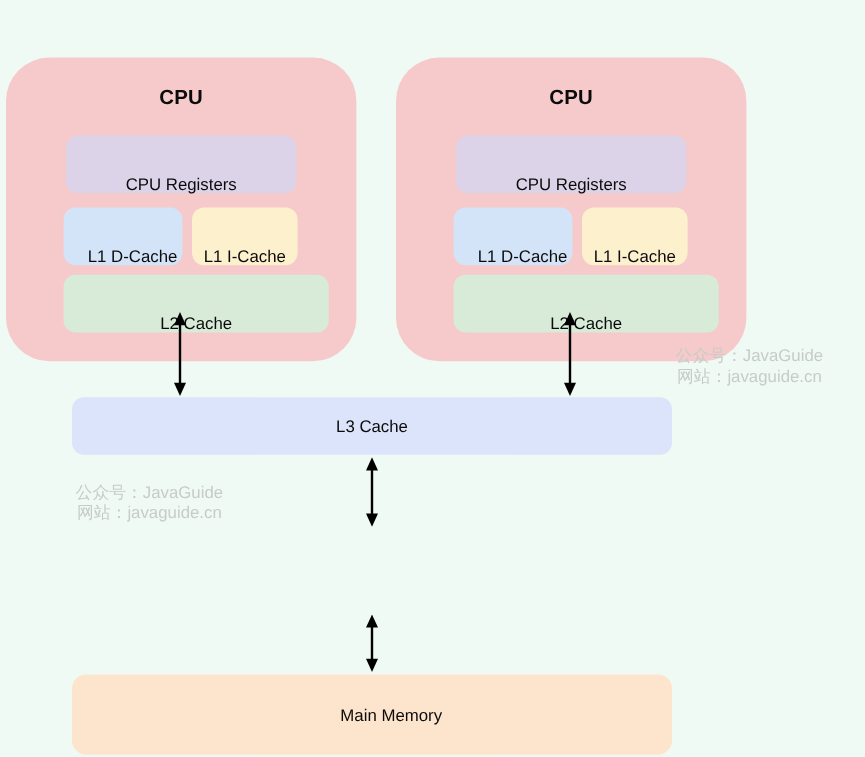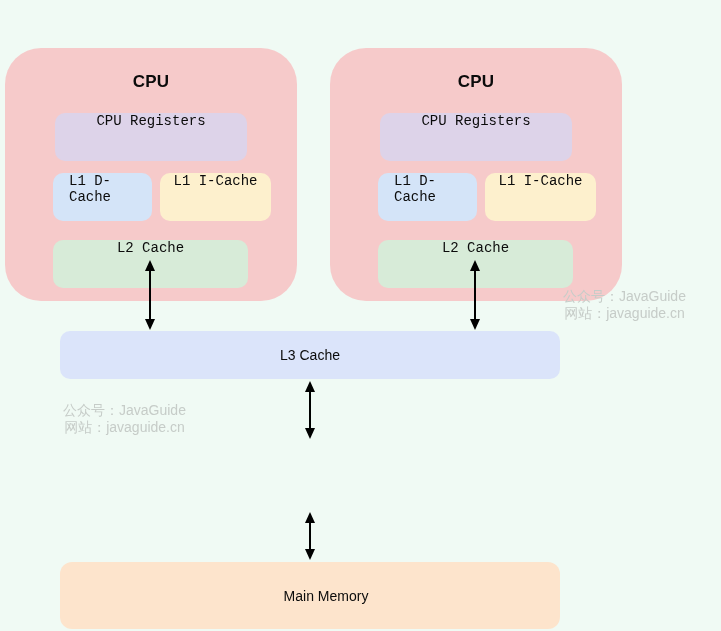--- a/index.html
+++ b/index.html
@@ -16,25 +16,25 @@
   }
   *{box-sizing:border-box;margin:0;padding:0;}
   html,body{background:var(--bg);}
   body{font-family:"Liberation Sans","DejaVu Sans",sans-serif;color:var(--ink);}
   .canvas{position:relative;width:721px;height:631px;background:var(--bg);overflow:hidden;}
 
   .cpu-card{position:absolute;top:5px;width:292px;height:253px;background:var(--pink);border-radius:36px;margin-top:43px;}
   .cpu-card.one{left:5px;}
   .cpu-card.two{left:330px;}
   .cpu-title{position:absolute;top:24px;left:0;width:100%;text-align:center;font-weight:bold;font-size:17px;letter-spacing:.2px;}
-  .inner{position:absolute;border-radius:10px;display:flex;align-items:flex-start;justify-content:center;font-size:14px;font-family:Liberation Mono, monospace;}
+  .inner{position:absolute;border-radius:10px;display:flex;align-items:flex-end;justify-content:center;font-size:14px;}
   .reg{left:50px;top:65px;width:192px;height:48px;background:var(--lav);}
   .l1d{left:48px;top:125px;width:99px;height:48px;background:var(--blue);padding-left:16px;}
-  .l1i{left:155px;top:125px;width:111px;height:48px;background:var(--yellow);}
-  .l2{left:48px;top:192px;width:195px;height:48px;background:var(--green);}
+  .l1i{left:155px;top:125px;width:88px;height:48px;background:var(--yellow);}
+  .l2{left:48px;top:181px;width:221px;height:48px;background:var(--green);}
 
   .wide-box{position:absolute;left:60px;width:500px;display:flex;align-items:center;justify-content:center;font-size:14px;}
   .l3{top:331px;height:48px;background:var(--peri);border-radius:10px;}
   .bus{top:442px;height:66px;background:var(--peach);border-radius:12px;}
   .mem{top:562px;height:67px;background:var(--peach);border-radius:12px;padding-left:32px;}
 
   .arrow{position:absolute;width:16px;}
   .arrow svg{display:block;}
   .a1{left:142px;top:260px;}
   .a2{left:467px;top:260px;}

